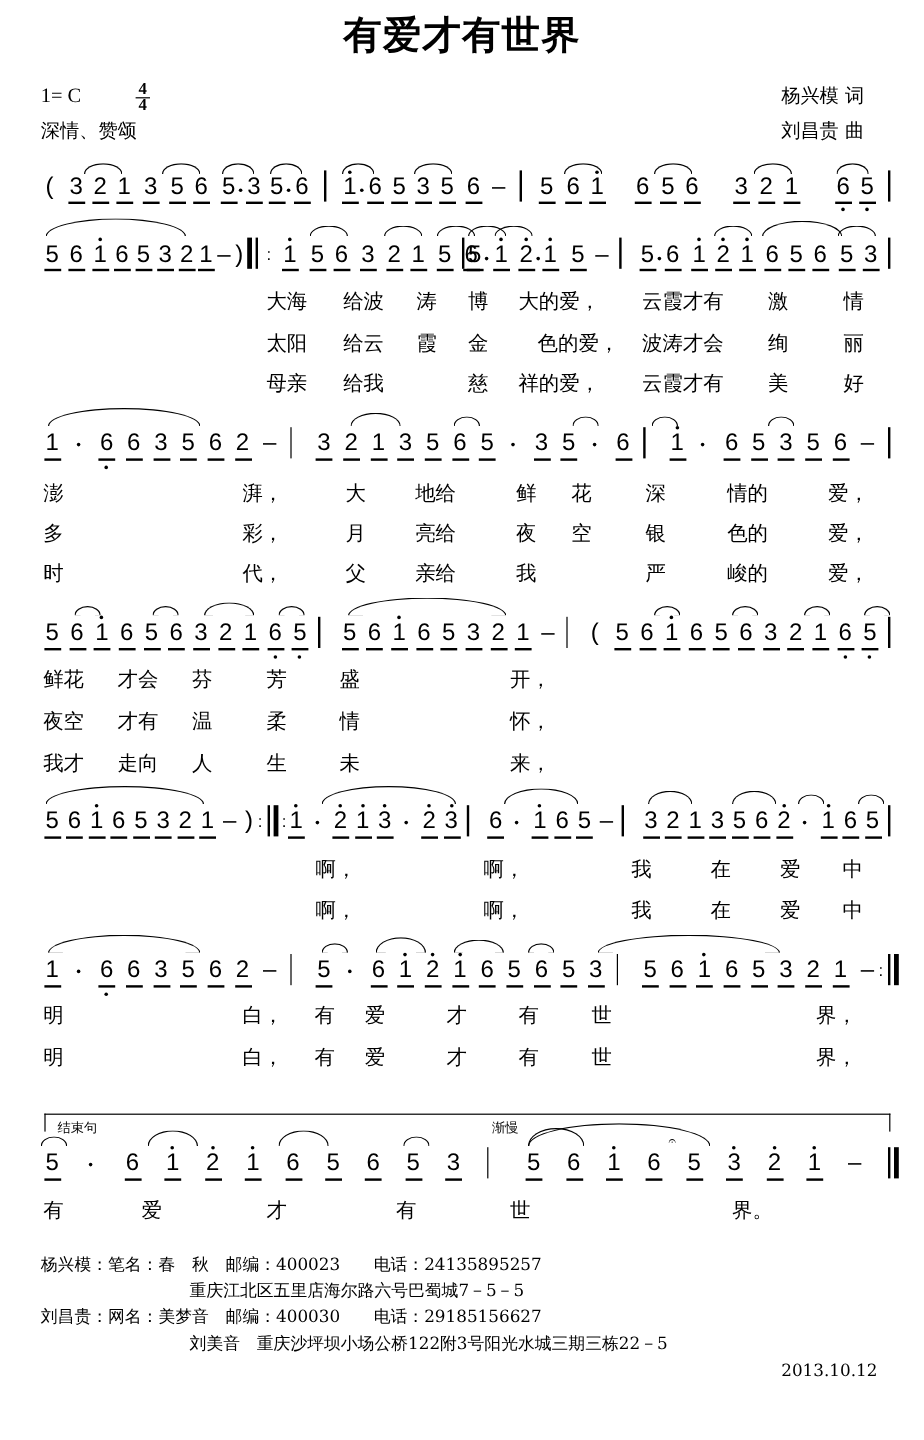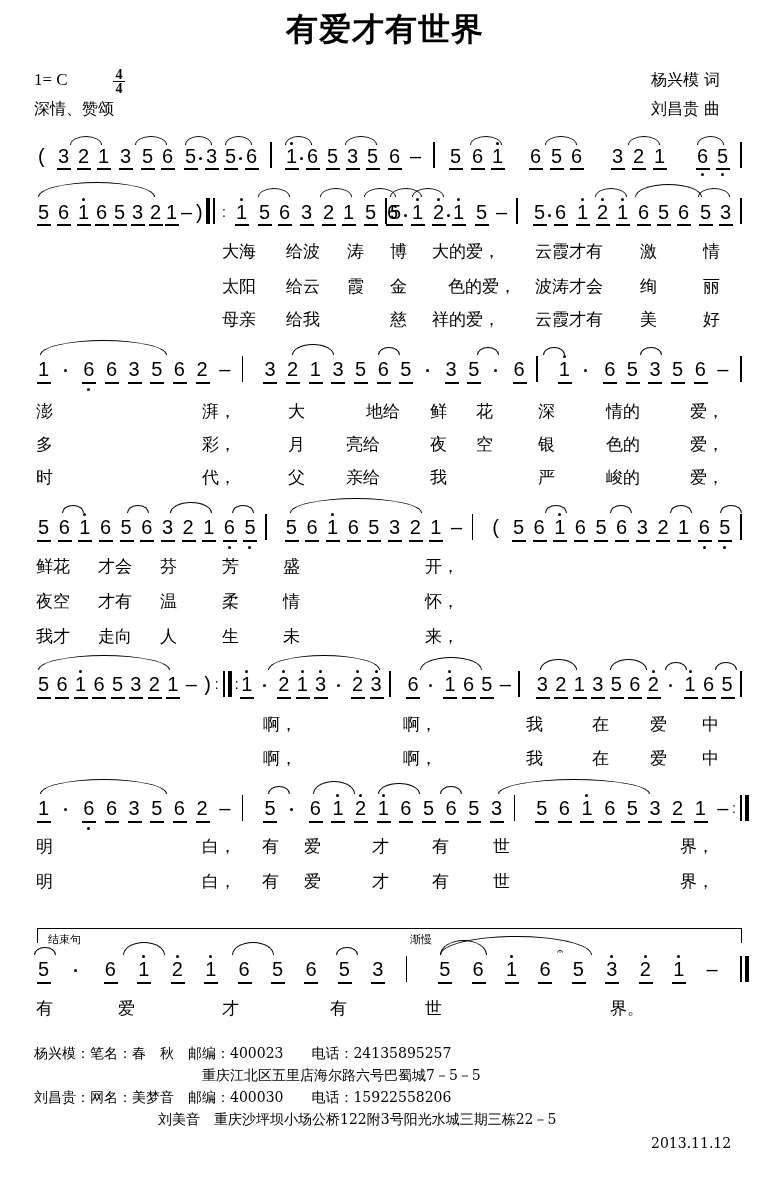--- a/index.html
+++ b/index.html
@@ -303,21 +303,21 @@
     <div class="arc" style="left: 292px; top: 344px; width: 40px; height: 10px;"></div>
     <div class="arc" style="left: 378px; top: 347px; width: 20px; height: 7px;"></div>
     <div class="arc" style="left: 477px; top: 347px; width: 20px; height: 7px;"></div>
     <div class="arc" style="left: 543px; top: 347px; width: 20px; height: 7px;"></div>
     <div class="arc" style="left: 640px; top: 347px; width: 20px; height: 7px;"></div>
   </div>
 <div id="ly3">
     <div class="lyr" style="left: 36px; top: 400px;">澎</div>
     <div class="lyr" style="left: 202px; top: 400px;">湃，</div>
     <div class="lyr" style="left: 288px; top: 400px;">大</div>
-    <div class="lyr" style="left: 366px; top: 400px; text-align: right;">地给</div>
+    <div class="lyr" style="left: 346px; top: 400px; text-align: right;">地给</div>
     <div class="lyr" style="left: 430px; top: 400px;">鲜</div>
     <div class="lyr" style="left: 476px; top: 400px;">花</div>
     <div class="lyr" style="left: 538px; top: 400px;">深</div>
     <div class="lyr" style="left: 606px; top: 400px;">情的</div>
     <div class="lyr" style="left: 690px; top: 400px;">爱，</div>
     <div class="lyr" style="left: 36px; top: 433px;">多</div>
     <div class="lyr" style="left: 202px; top: 433px;">彩，</div>
     <div class="lyr" style="left: 288px; top: 433px;">月</div>
     <div class="lyr" style="left: 346px; top: 433px;">亮给</div>
     <div class="lyr" style="left: 430px; top: 433px;">夜</div>
@@ -697,16 +697,16 @@
 <div id="ly7">
     <div class="lyr" style="left: 36px; top: 997px;">有</div>
     <div class="lyr" style="left: 118px; top: 997px;">爱</div>
     <div class="lyr" style="left: 222px; top: 997px;">才</div>
     <div class="lyr" style="left: 330px; top: 997px;">有</div>
     <div class="lyr" style="left: 425px; top: 997px;">世</div>
     <div class="lyr" style="left: 610px; top: 997px;">界。</div>
   </div>
 
 <div class="abs footer" style="left:34px; top:1045px;">杨兴模：笔名：春　秋　邮编：400023　　电话：24135895257</div>
-<div class="abs footer" style="left:158px; top:1067px;margin-left:44px;">重庆江北区五里店海尔路六号巴蜀城7－5－5</div>
-<div class="abs footer" style="left:34px; top:1089px;">刘昌贵：网名：美梦音　邮编：400030　　电话：15922558206</div>
+<div class="abs footer" style="left:158px; top:1067px;">重庆江北区五里店海尔路六号巴蜀城7－5－5</div>
+<div class="abs footer" style="left:34px; top:1089px;">刘昌贵：网名：美梦音　邮编：400030　　电话：29185156627</div>
 <div class="abs footer" style="left:158px; top:1111px;">刘美音　重庆沙坪坝小场公桥122附3号阳光水城三期三栋22－5</div>
-<div class="abs footer" style="left:651px; top:1135px;">2013.11.12</div>
+<div class="abs footer" style="left:651px; top:1135px;">2013.10.12</div>
 
 </body></html>

